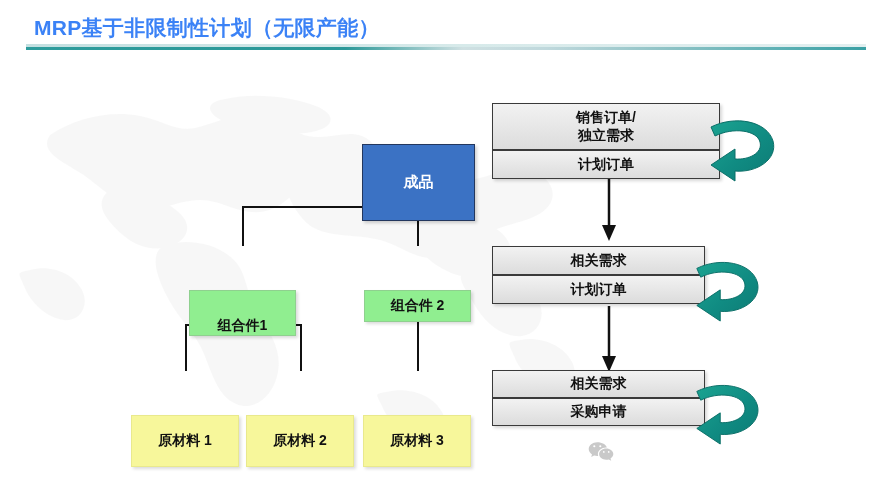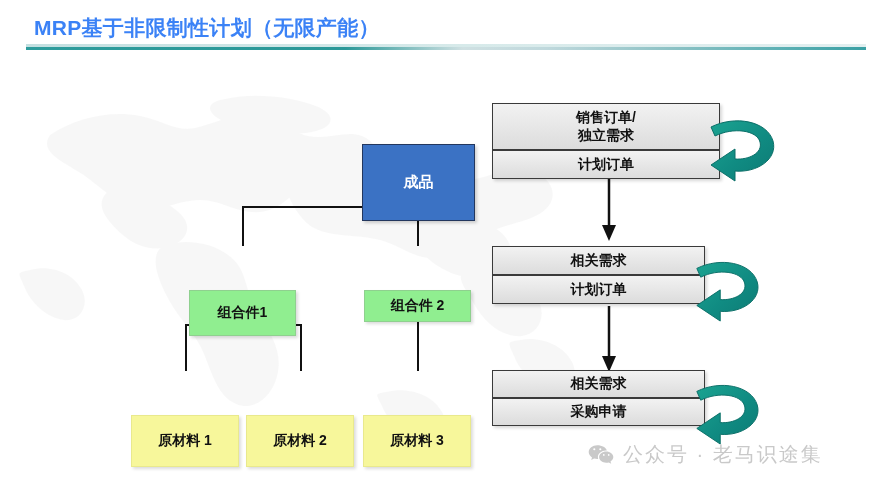--- a/index.html
+++ b/index.html
@@ -147,21 +147,21 @@
   <div class="ln h" style="left:185px;top:324px;width:117px;"></div>
   <div class="ln v" style="left:185px;top:324px;height:47px;"></div>
   <div class="ln v" style="left:300px;top:324px;height:47px;"></div>
 
   <div class="ln v" style="left:417px;top:292px;height:79px;"></div>
 
   <div class="node blue" style="left:362px;top:100px;width:113px;height:77px;">
     <span>成品</span>
   </div>
 
-  <div class="node green" style="left:189px;top:246px;width:107px;height:46px;">
+  <div class="node green" style="left:189px;top:246px;width:107px;height:46px;align-items:flex-end;">
     <span>组合件1</span>
   </div>
 
   <div class="node green" style="left:364px;top:246px;width:107px;height:32px;">
     <span>组合件 2</span>
   </div>
 
   <div class="node yellow" style="left:131px;top:371px;width:108px;height:52px;">
     <span>原材料 1</span>
   </div>
@@ -251,16 +251,15 @@
   </svg>
 
   <div id="footer">
     <svg class="wx" width="26" height="22" viewBox="0 0 26 22" xmlns="http://www.w3.org/2000/svg">
       <path d="M9.3 1.2C4.5 1.2 .7 4.3 .7 8.1c0 2.2 1.3 4.1 3.3 5.4L3.2 16l2.9-1.5c1 .3 2.1.5 3.2.5
                .3 0 .6 0 .9-.04-.2-.6-.3-1.2-.3-1.9 0-3.6 3.6-6.6 8.1-6.6.3 0 .6 0 .9.04C18.1 3.5 14.1 1.2 9.3 1.2Z
                M6.3 6.3a1 1 0 1 1 0-2.1 1 1 0 0 1 0 2.1Zm6 0a1 1 0 1 1 0-2.1 1 1 0 0 1 0 2.1Z" fill="#c9c9c9"></path>
       <path d="M25.3 13.1c0-3.1-3.2-5.7-7.1-5.7s-7.1 2.6-7.1 5.7 3.2 5.7 7.1 5.7c.9 0 1.8-.1 2.6-.4l2.4 1.3-.7-2.1
                c1.7-1.1 2.8-2.7 2.8-4.5Zm-9.5-1.3a.85.85 0 1 1 0-1.7.85.85 0 0 1 0 1.7Zm4.9 0a.85.85 0 1 1 0-1.7.85.85 0 0 1 0 1.7Z" fill="#c9c9c9"></path>
     </svg>
-    <span>公众号 · 老马识途集</span>
   </div>
 
 </div>
 
 </body></html>

